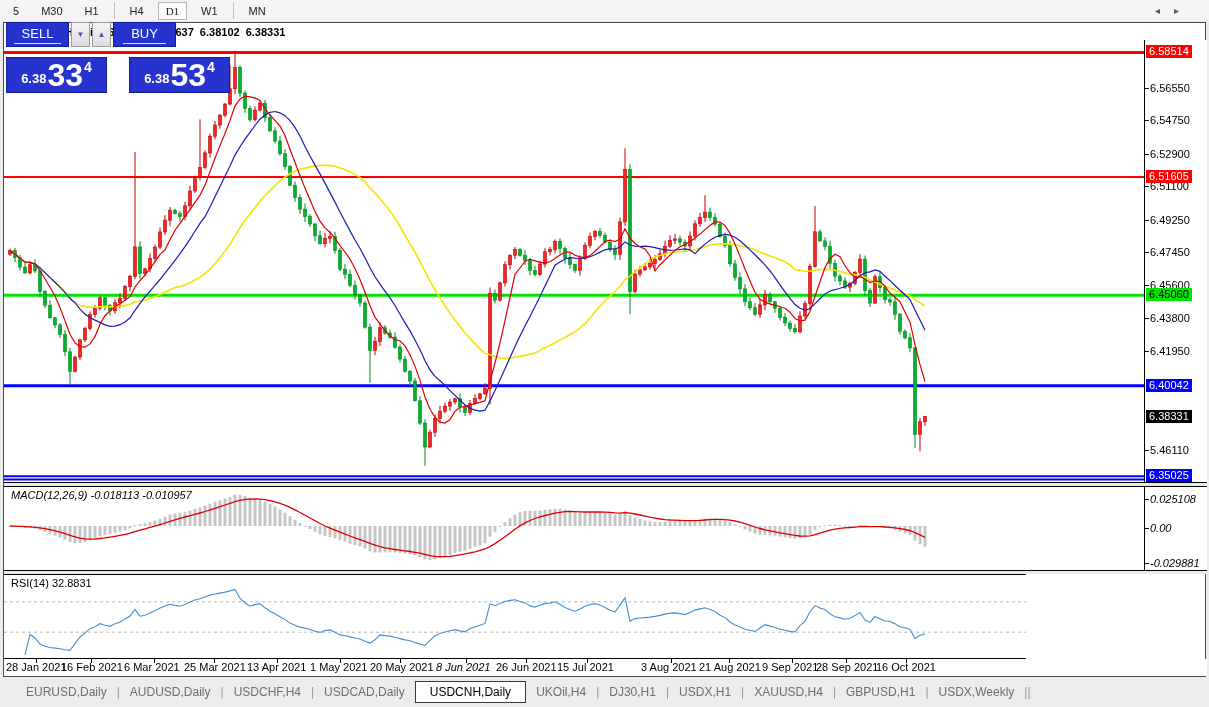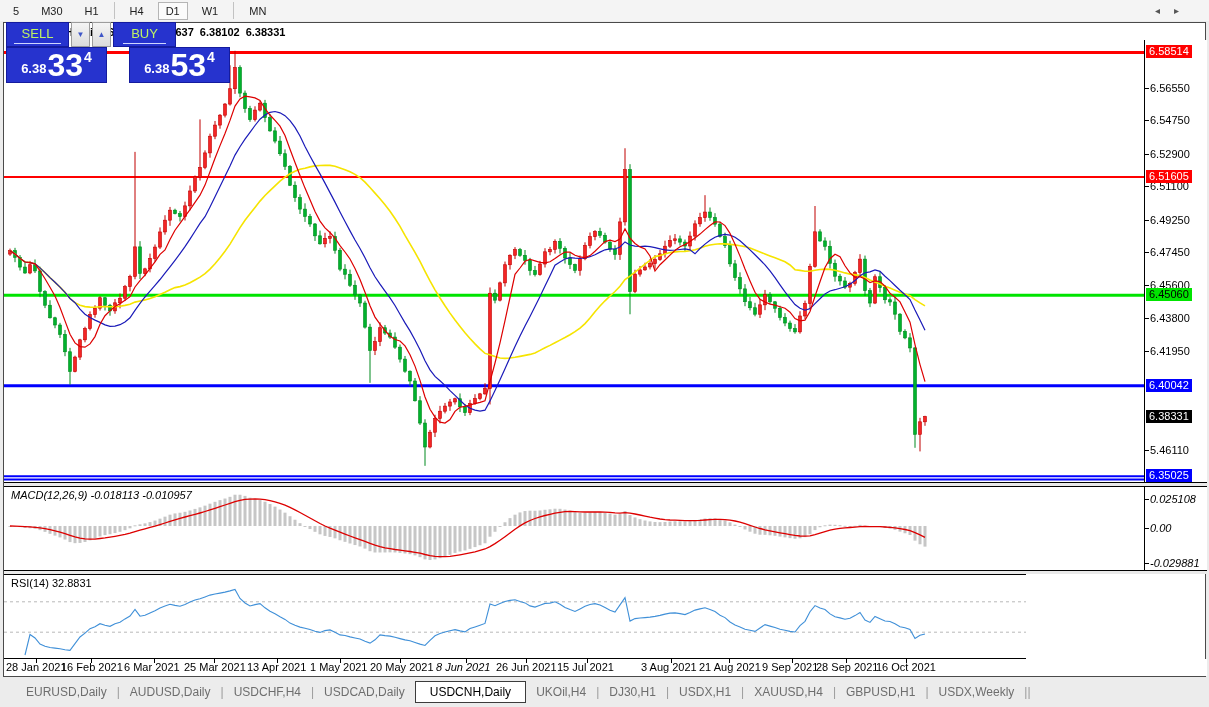--- a/index.html
+++ b/index.html
@@ -4,21 +4,21 @@
 <style>
   * { margin:0; padding:0; box-sizing:border-box; }
   html,body { width:1209px; height:707px; overflow:hidden;
     font-family:"Liberation Sans", sans-serif; background:#ececec; }
   #stage { position:relative; width:1209px; height:707px; }
 
   
   #tf-toolbar { position:absolute; left:0; top:0; width:1209px; height:21px;
     background:#f4f4f4; display:flex; align-items:center; padding-left:2px; }
   .tf-btn { font-size:11px; color:#222; padding:2px 7px; margin:0 3px; border:1px solid transparent; cursor:default; }
-  .tf-btn.active { background:#fbfbfb; border:1px solid #b5b5b5; }
+  .tf-btn.active { background:#fbfbfb; border:1px solid #b5b5b5;font-family:Liberation Serif, serif; }
   .tf-sep { width:1px; height:17px; background:#c2c2c2; margin:0 4px; }
 
   
   #chart-window { position:absolute; left:3px; top:22px; width:1203px; height:655px;
     background:#fff; border:1px solid #4a4a4a; }
   #title-row { position:absolute; left:0; top:0; width:100%; height:17px;
     font-size:11px; font-weight:700; color:#000; padding-left:9px; display:flex; align-items:center; gap:5px; background:#fff; }
   #collapse-tri { font-size:8px; }
   .ohlc-num { margin-left:1px; }
 
@@ -37,28 +37,28 @@
   .price-badge { position:absolute; left:1142px; font-size:11px; line-height:13px; padding:0 3px; white-space:nowrap; }
 
   .pane-label { position:absolute; left:7px; top:2px; font-size:11px; color:#000; z-index:5; }
 
   .date-label { position:absolute; top:2px; font-size:11px; color:#000; white-space:nowrap; }
   .date-tick { position:absolute; top:0; width:1px; height:4px; background:#000; }
 
   
   #trade-panel { position:absolute; left:6px; top:22px; width:224px; z-index:20; }
   #tp-row1 { display:flex; height:25px; gap:2px; }
-  .tp-btn { background:#2633ce; color:#bef264; border:1px solid #141b9e; flex:0 0 63px;
+  .tp-btn { background:#2633ce; color:#ffffff; border:1px solid #141b9e; flex:0 0 63px;
     font-size:13px; display:flex; flex-direction:column; align-items:center; justify-content:center; cursor:pointer; }
   .tp-btn .ul { border-bottom:1px solid #cfd6ff; padding:0 8px 2px; }
   .tp-spin { flex:0 0 19px; background:linear-gradient(#f4f4f4,#dcdcdc); border:1px solid #9c9c9c;
     color:#3e56c8; font-size:8px; display:flex; align-items:center; justify-content:center; cursor:pointer; }
   #tp-volume { flex:1; border:1px solid #9c9c9c; border-left:none; border-right:none;
     font-size:13px; text-align:right; padding-right:6px; font-family:"Liberation Sans",sans-serif; color:#000; background:#fff; }
-  #tp-row2 { display:flex; gap:22px; margin-top:0; }
+  #tp-row2 { display:flex; gap:22px; margin-top:10px; }
   .tp-price { background:#2633ce; border:1px solid #141b9e; color:#fff; flex:1; height:36px;
     display:flex; align-items:flex-end; justify-content:center; padding-bottom:2px; cursor:pointer; }
   .tp-price .small { font-size:13px; font-weight:700; margin-bottom:4px; }
   .tp-price .big { font-size:32px; font-weight:700; line-height:30px; margin:0 1px; }
   .tp-price .sup { font-size:14px; font-weight:700; align-self:flex-start; margin-top:1px; }
 
   
   #tab-bar { position:absolute; left:0; top:679px; width:1209px; height:25px; background:#ececec;
     display:flex; align-items:center; padding-left:16px; font-size:12px; }
   .tab-item { color:#6e6e6e; padding:3px 10px; white-space:nowrap; cursor:pointer; }

